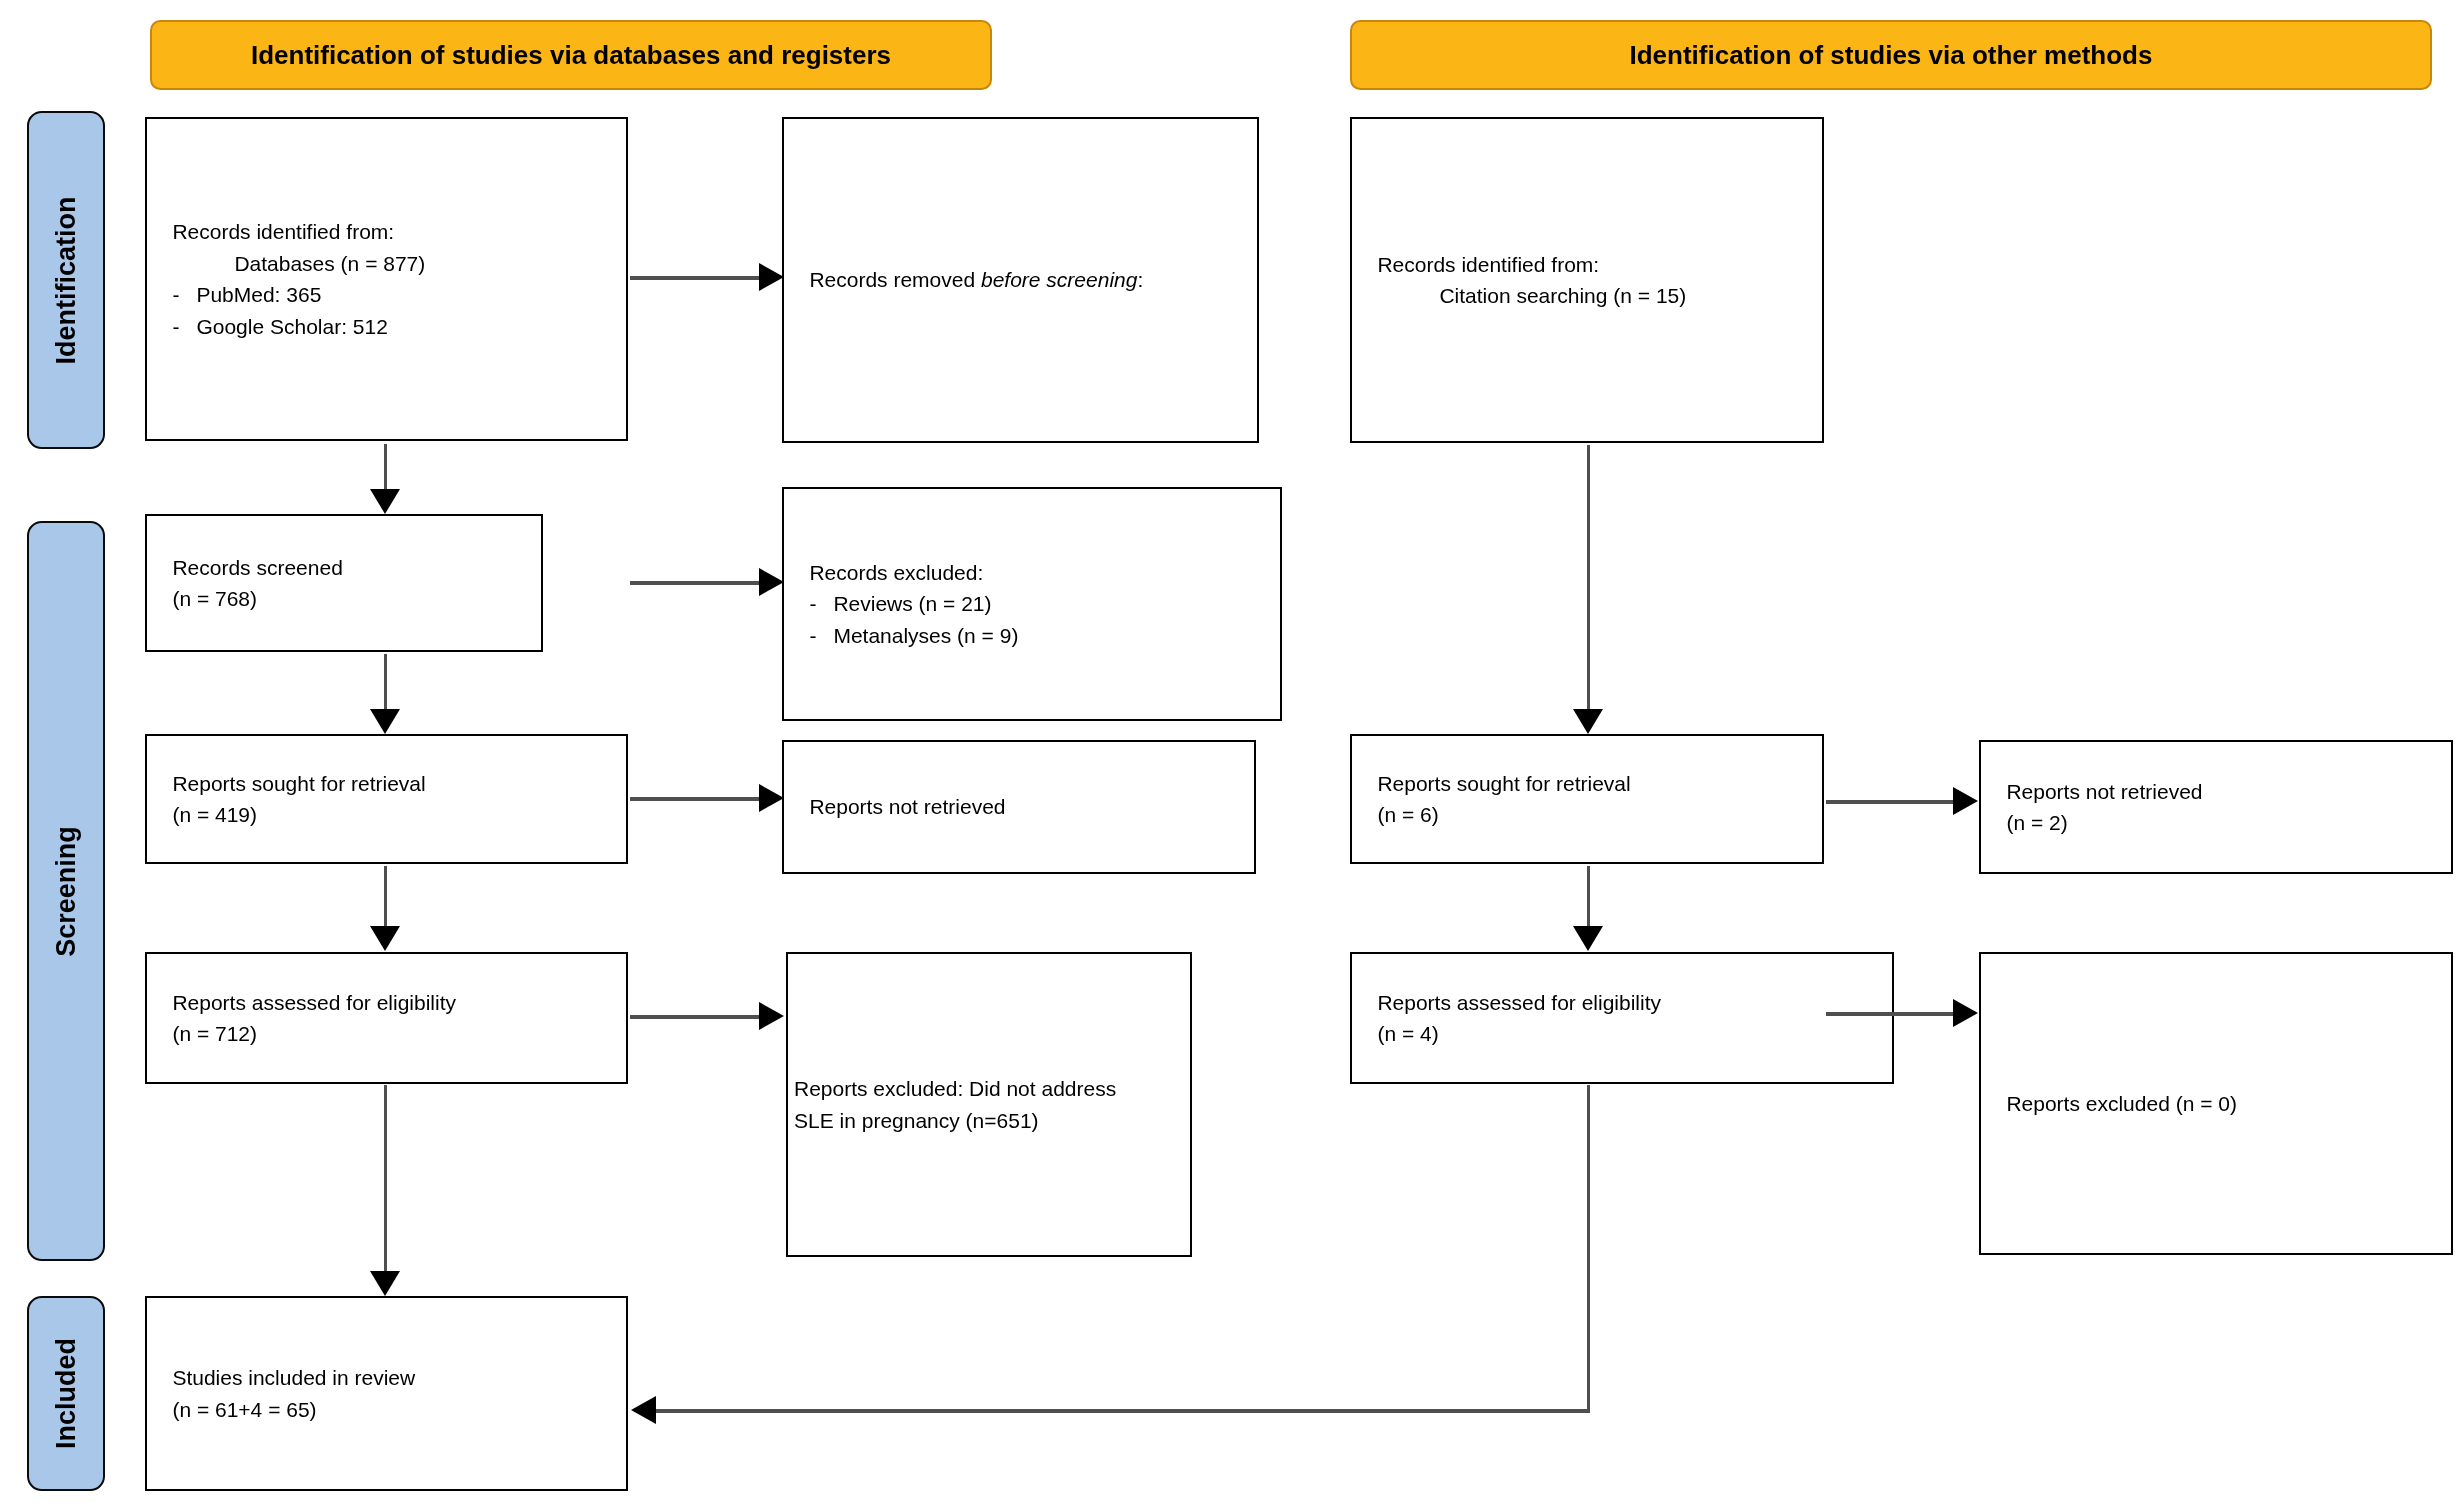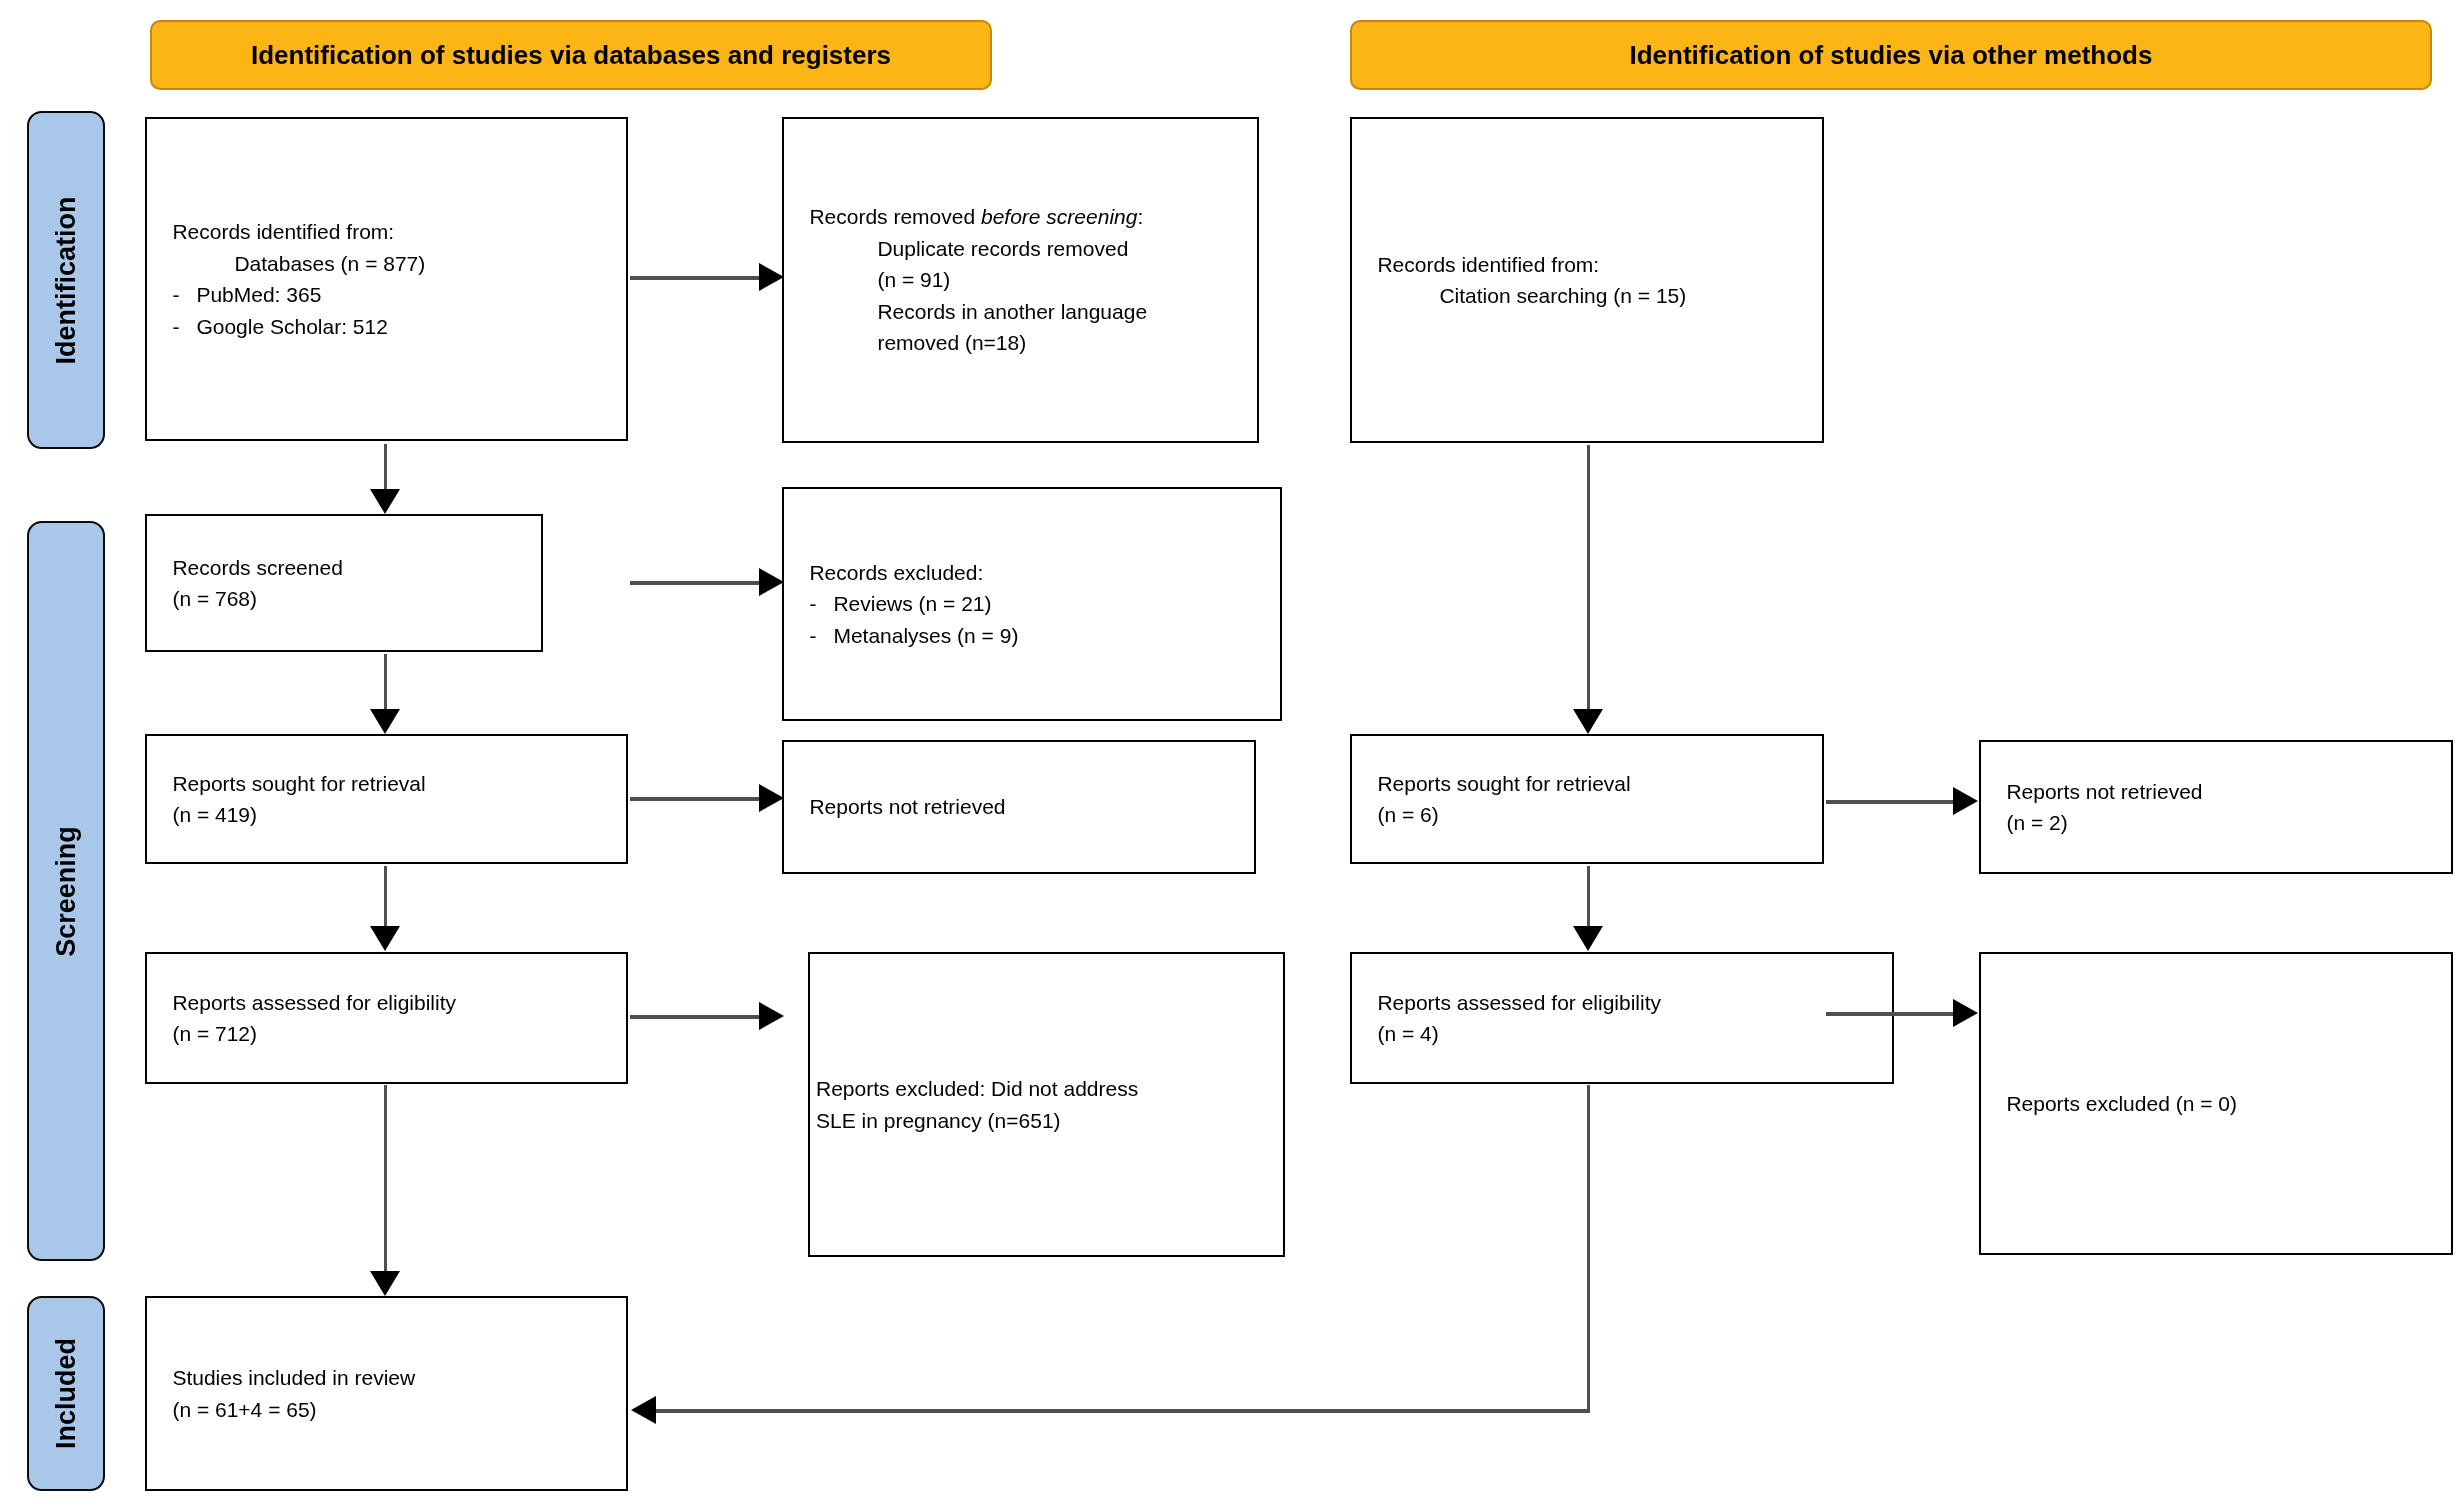--- a/index.html
+++ b/index.html
@@ -95,24 +95,20 @@
     <div class="bullet">
       <span>-</span>
       <span class="btext">Google Scholar: 512</span>
     </div>
   </div>
 
   <div class="box" style="left:782px;top:117px;width:477px;height:326px;">
     <div class="p w640">
       <span>Records removed </span><i>before screening</i><span>:</span>
     </div>
-    <div class="indent-block">
-      <div class="p w480">Duplicate records removed (n = 91)</div>
-      <div class="p w560">Records in another language removed (n=18)</div>
-    </div>
   </div>
 
   <div class="box" style="left:1350px;top:117px;width:474px;height:326px;">
     <div class="p">Records identified from:</div>
     <div class="p indent1">Citation searching (n = 15)</div>
   </div>
 
   <div class="box" style="left:145px;top:514px;width:398px;height:138px;">
     <div class="p">Records screened</div>
     <div class="p">(n = 768)</div>
@@ -142,21 +138,21 @@
     <div class="p">(n = 6)</div>
   </div>
   <div class="box" style="left:1979px;top:740px;width:474px;height:134px;">
     <div class="p">Reports not retrieved</div>
     <div class="p">(n = 2)</div>
   </div>
 
   <div class="box" style="left:145px;top:952px;width:483px;height:132px;">
     <div class="p w520">Reports assessed for eligibility (n = 712)</div>
   </div>
-  <div class="box" style="left:808px;top:952px;width:477px;height:305px;padding-left:6px;">
+  <div class="box" style="left:786px;top:952px;width:406px;height:305px;padding-left:6px;">
     <div class="p w610">Reports excluded: Did not address SLE in pregnancy (n=651)</div>
   </div>
   <div class="box" style="left:1350px;top:952px;width:544px;height:132px;">
     <div class="p w520">Reports assessed for eligibility (n = 4)</div>
   </div>
   <div class="box" style="left:1979px;top:952px;width:474px;height:303px;">
     <div class="p">Reports excluded (n = 0)</div>
   </div>
 
   <div class="box" style="left:145px;top:1296px;width:483px;height:195px;">

